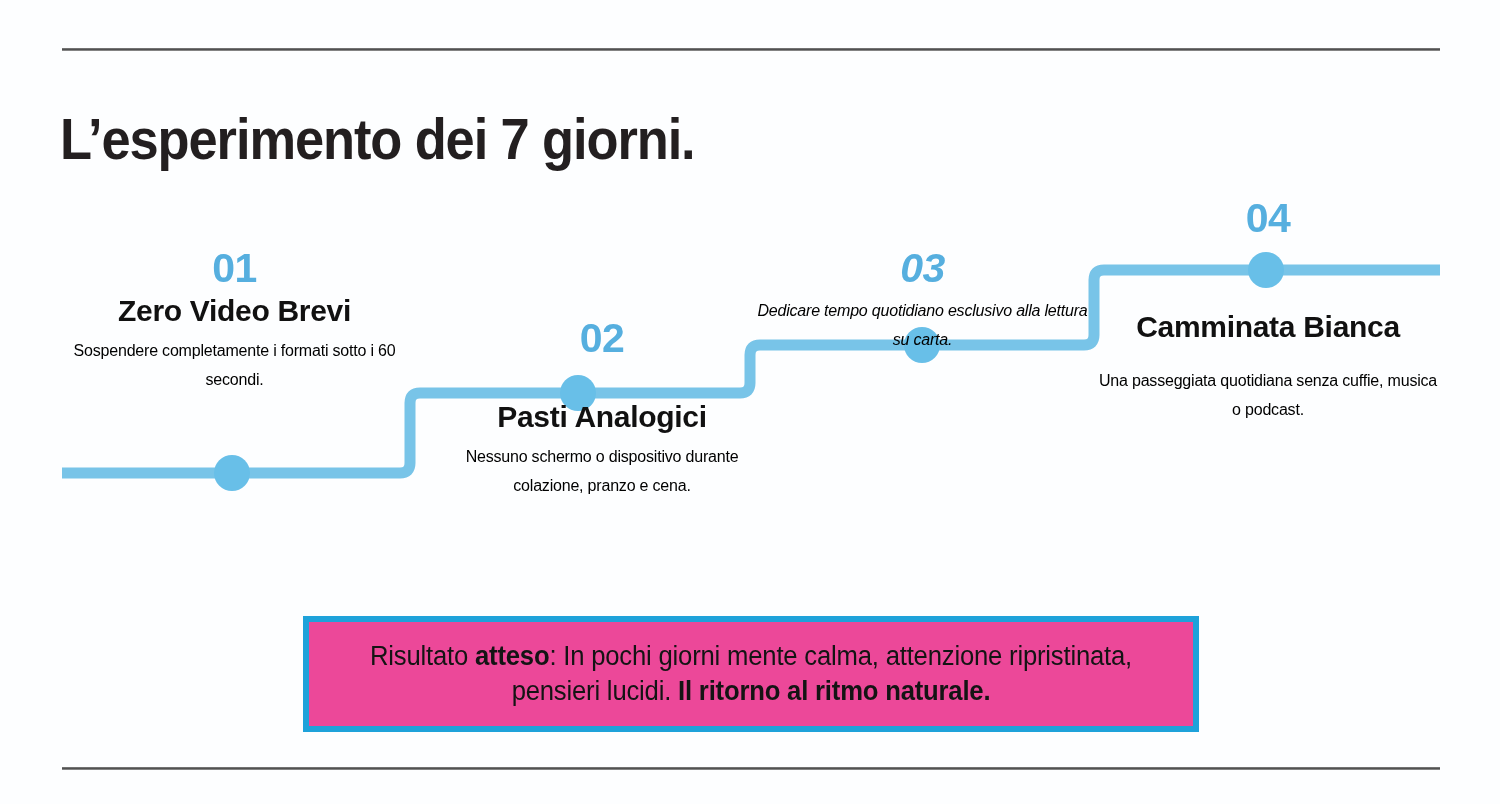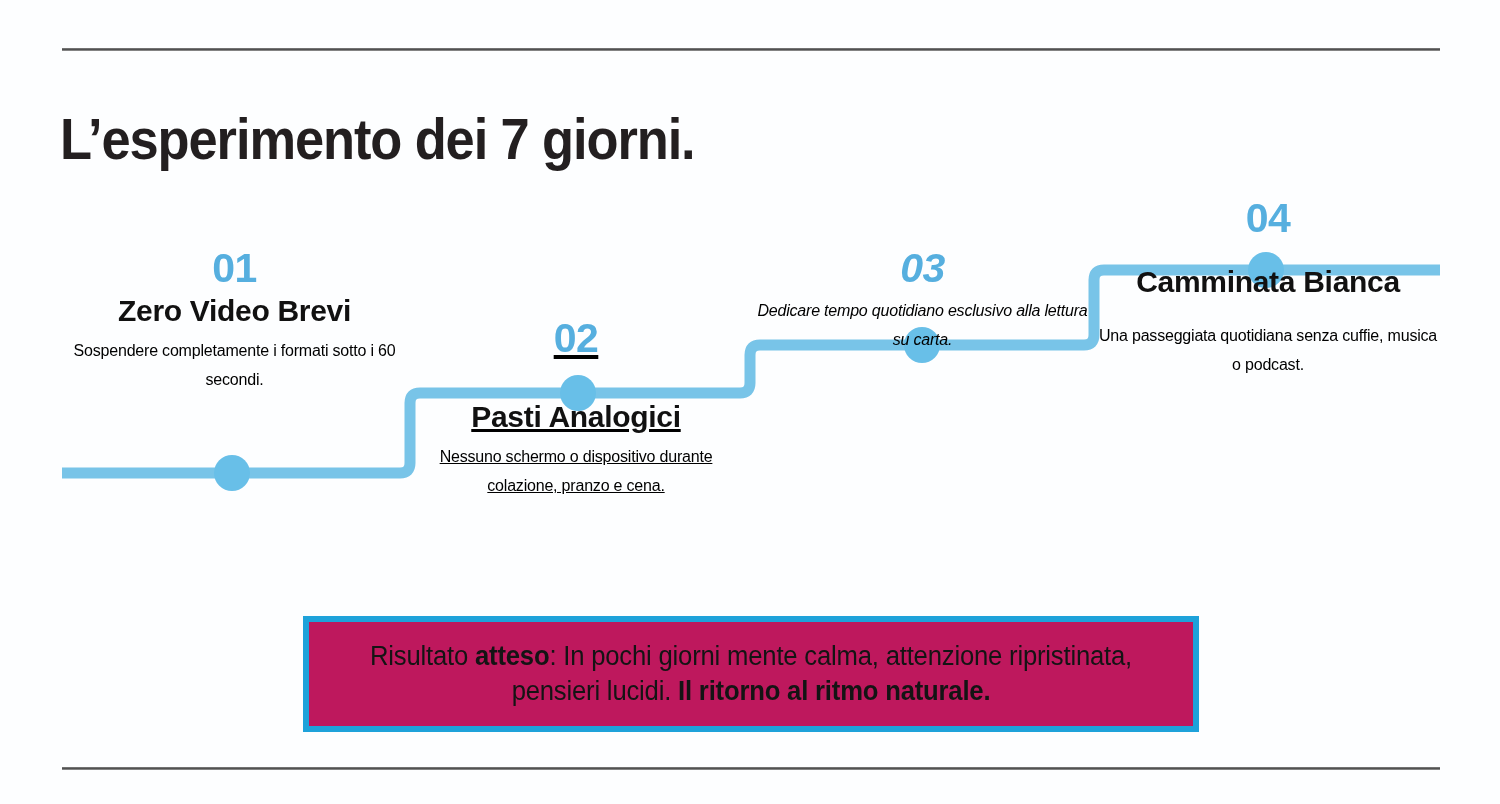--- a/index.html
+++ b/index.html
@@ -86,42 +86,42 @@
     line-height: 29px;
     color: #000000;
     letter-spacing: -0.2px;
   }
 
   
   #step-01 { left: 62px;  top: 246px; width: 345px; }
   #step-01 .step-number { margin-bottom: 6px; }
   #step-01 .step-title  { margin-bottom: 10px; }
 
-  #step-02 { left: 406px; top: 316px; width: 340px; text-decoration: underline; }
+  #step-02 { left: 432px; top: 316px; width: 340px; }
   #step-02 .step-number { margin-bottom: 42px; }
   #step-02 .step-title  { margin-bottom: 10px; }
 
   #step-03 { left: 750px; top: 246px; width: 345px; font-style: italic; }
   #step-03 .step-number { margin-bottom: 6px; }
   #step-03 .step-title  { margin-bottom: 10px; }
 
   #step-04 { left: 1096px; top: 196px; width: 344px; }
-  #step-04 .step-number { margin-bottom: 27px; }
+  #step-04 .step-number { margin-bottom: 72px; }
   #step-04 .step-title  { margin-bottom: 24px; }
 
   
   #result-box {
     position: absolute;
     left: 303px;
     top: 616px;
     width: 896px;
     height: 116px;
     box-sizing: border-box;
     border: 6px solid #1ea2da;
-    background: #be185d;
+    background: #ec4899;
     display: flex;
     align-items: center;
     justify-content: center;
   }
   #result-text {
     font-family: "Liberation Sans Narrow", "Liberation Sans", sans-serif;
     font-size: 27px;
     line-height: 35px;
     color: #141414;
     text-align: center;

